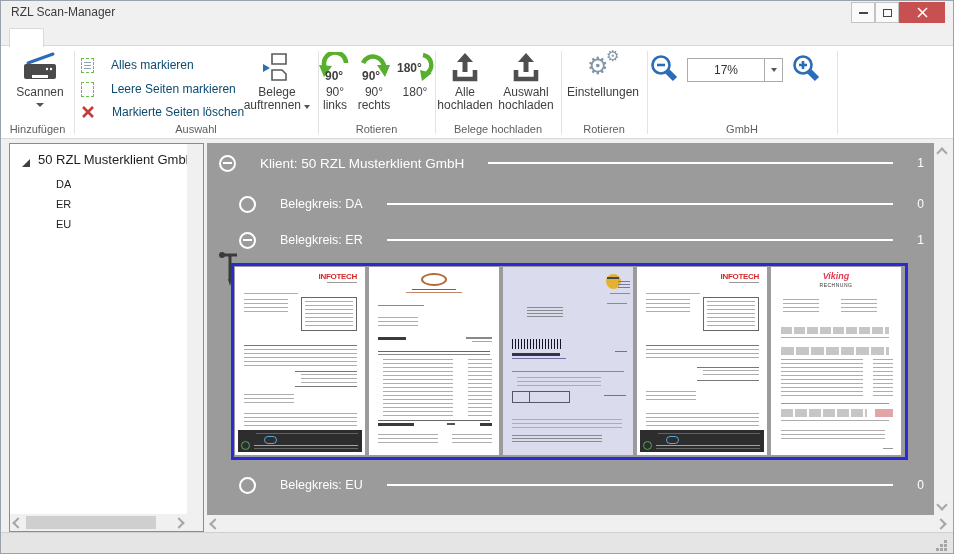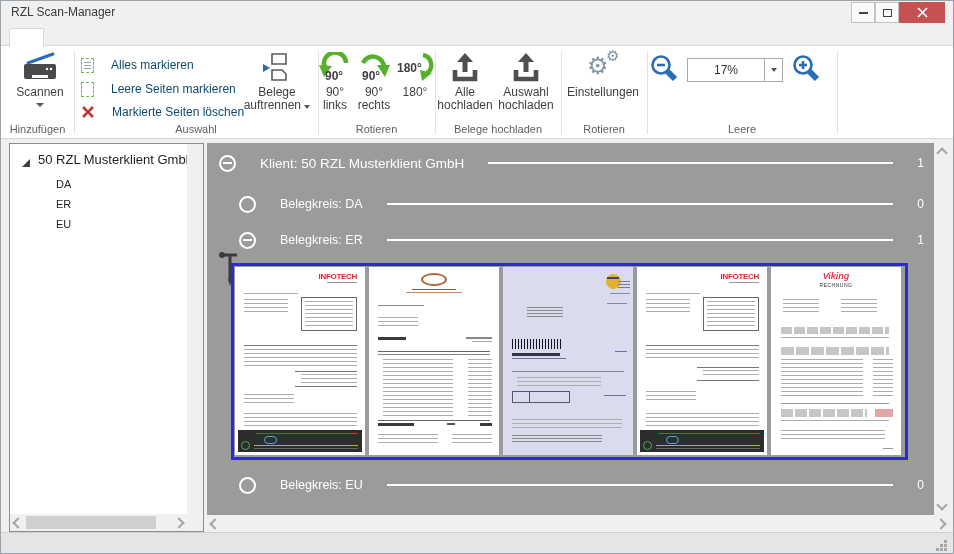--- a/index.html
+++ b/index.html
@@ -222,21 +222,21 @@
         </span>
     </div>
     <div class="a" style="left:790px;top:8px;">
       <svg width="30" height="30" viewBox="0 0 30 30">
         <circle cx="12" cy="11" r="8.5" fill="#fff" stroke="#2B6CB8" stroke-width="2.6"></circle>
         <line x1="8" y1="11" x2="16" y2="11" stroke="#2B6CB8" stroke-width="2.6"></line>
         <line x1="12" y1="7" x2="12" y2="15" stroke="#2B6CB8" stroke-width="2.6"></line>
         <line x1="18.5" y1="17.5" x2="26" y2="25" stroke="#2B6CB8" stroke-width="6"></line>
       </svg>
     </div>
-    <div class="a rglabel" style="left:646px;width:190px">Leere</div>
+    <div class="a rglabel" style="left:646px;width:190px">GmbH</div>
   </div>
 
   <div class="a treepanel">
     <div class="a" style="left:12px;top:10px;width:14px;height:14px;">
       <svg width="9" height="9">
           <polygon points="8,0 8,8 0,8" fill="#404040"></polygon>
         </svg>
     </div>
     <div class="a treeitem" style="left:28px;top:8px;width:156px;">50 RZL Musterklient GmbH</div>
     <div class="a treeitem treechild" style="left:46px;top:34px;">DA</div>

